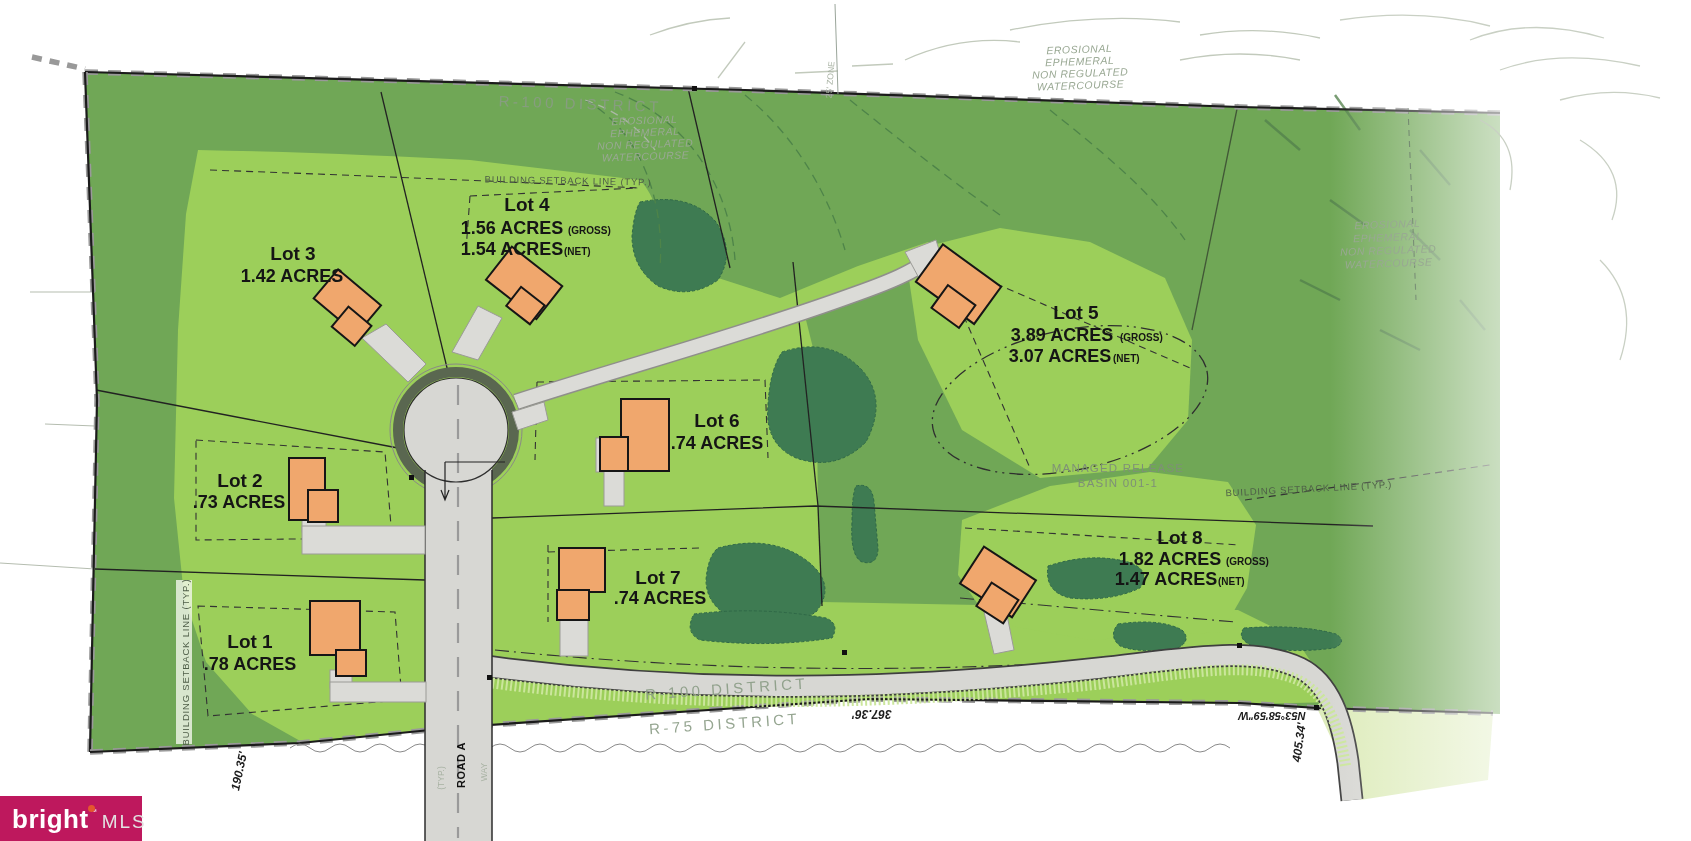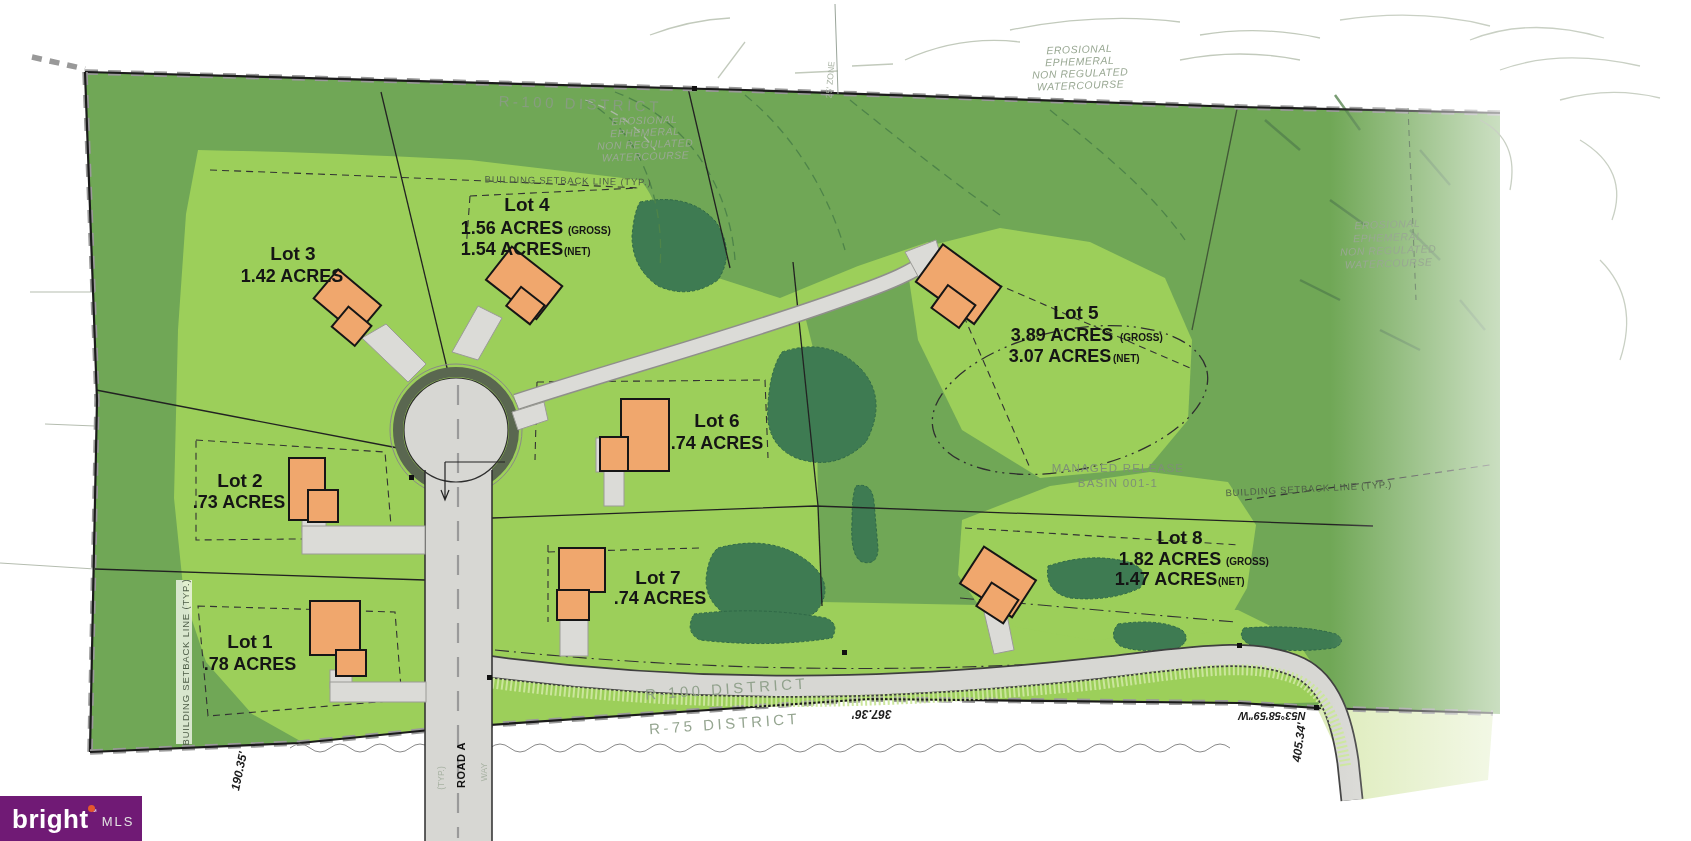--- a/index.html
+++ b/index.html
@@ -12,25 +12,25 @@
   .lotval{font-size:18px;font-weight:bold;fill:#151515;text-anchor:middle;}
   .lottag{font-size:10px;font-weight:bold;fill:#151515;text-anchor:start;}
   .district{font-size:15px;fill:#8A9C85;letter-spacing:3.5px;text-anchor:middle;opacity:.9;}
   .wc{font-size:10.5px;font-style:italic;fill:#99A893;letter-spacing:.5px;text-anchor:middle;}
   .basin{font-size:11.5px;fill:#7E9077;letter-spacing:1.2px;text-anchor:middle;}
   .sb{font-size:9.5px;fill:#4E5E48;letter-spacing:.8px;text-anchor:middle;}
   .dim{font-size:12px;font-weight:bold;font-style:italic;fill:#1c1c1c;text-anchor:middle;}
   .roadname{font-size:11px;font-weight:bold;fill:#111;letter-spacing:.5px;text-anchor:middle;}
   .tiny{font-size:8.5px;fill:#A8B2A3;text-anchor:middle;}
   
-  .logo{position:absolute;left:0;top:796px;width:142px;height:45px;background:#701a75;
+  .logo{position:absolute;left:0;top:796px;width:142px;height:45px;background:#be185d;
         display:flex;align-items:center;padding-left:12px;box-sizing:border-box;}
   .logo .brand{color:#fff;font-weight:bold;font-size:26px;letter-spacing:.5px;line-height:1;}
   .logo .tm{color:#fff;font-size:7px;margin:-14px 0 0 1px;}
-  .logo .mls{color:#e2e2e2;font-size:13px;letter-spacing:2px;margin:6px 0 0 5px;}
+  .logo .mls{color:#e2e2e2;font-size:19px;letter-spacing:2px;margin:6px 0 0 5px;}
   .logo .dot{position:absolute;left:88px;top:9px;width:7px;height:7px;border-radius:50%;
              background:#E4572E;}
 </style>
 </head>
 <body>
 
 <div class="stage">
 <svg width="1691" height="841" viewBox="0 0 1691 841">
   <defs>
     <linearGradient id="fadeR" x1="0" y1="0" x2="1" y2="0">

